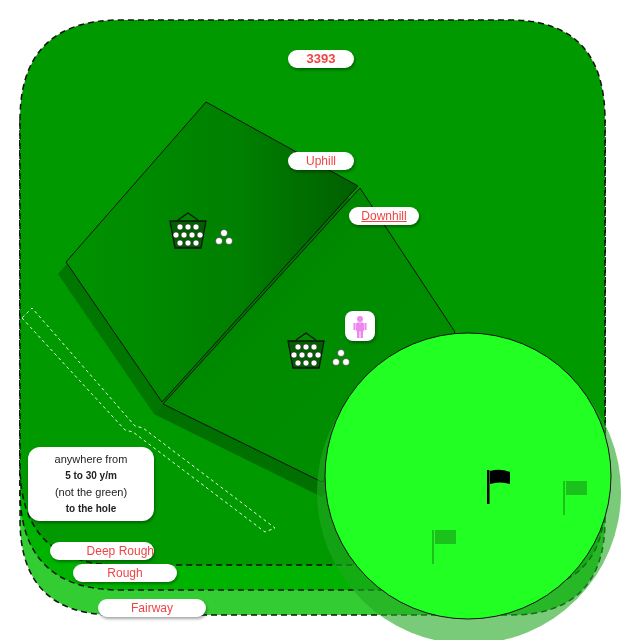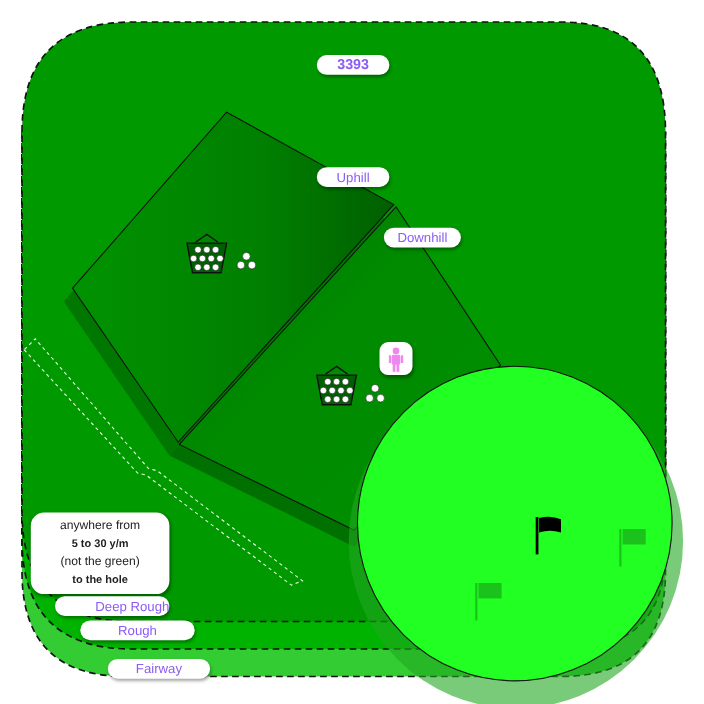--- a/index.html
+++ b/index.html
@@ -1,25 +1,25 @@
 <!DOCTYPE html>
 <html><head>
 <meta charset="utf-8">
 <style>
   html, body { margin: 0; padding: 0; background: #ffffff; }
   body { width: 640px; height: 640px; position: relative; overflow: hidden;
          font-family: "Liberation Sans", sans-serif; }
   #scene { position: absolute; left: 0; top: 0; width: 640px; height: 640px; }
   .pill { position: absolute; background: #ffffff; border-radius: 12px;
           box-shadow: 1px 2px 3px rgba(0,0,0,0.35); text-align: center;
-          font-size: 12px; color: #8b5cf6; line-height: 18px; }
+          font-size: 12px; color: #ef4444; line-height: 18px; }
   .pill.bold { font-weight: bold; font-size: 13px; }
   .note { position: absolute; background: #ffffff; border-radius: 12px;
           box-shadow: 1px 2px 3px rgba(0,0,0,0.35); text-align: center;
-          font-size: 11px; color: #222; line-height: 16px; padding: 4px 2px; margin-top: 19px; }
+          font-size: 11px; color: #222; line-height: 16px; padding: 4px 2px; }
   .note b { font-size: 10px; }
   .person-badge { position: absolute; left: 345px; top: 311px; width: 30px; height: 30px;
           background: #fff; border-radius: 8px; box-shadow: 1px 2px 3px rgba(0,0,0,0.35); }
 </style>
 </head>
 <body>
 
 <svg id="scene" viewBox="0 0 640 640" xmlns="http://www.w3.org/2000/svg">
   <defs>
     <linearGradient id="teeUpper" x1="0" y1="0" x2="1" y2="0">
@@ -116,24 +116,24 @@
     <rect x="11" y="11.5" width="8" height="9" rx="1.5" fill="#ee88ee"></rect>
     <rect x="8.5" y="12" width="2" height="7" fill="#ee88ee"></rect>
     <rect x="19.5" y="12" width="2" height="7" fill="#ee88ee"></rect>
     <rect x="12" y="20" width="2.5" height="7" fill="#ee88ee"></rect>
     <rect x="15.5" y="20" width="2.5" height="7" fill="#ee88ee"></rect>
   </svg>
 </div>
 
 <div class="pill bold" style="left:288px;top:50px;width:66px;">3393</div>
 <div class="pill" style="left:288px;top:152px;width:66px;">Uphill</div>
-<div class="pill" style="left:349px;top:207px;width:70px;">Downhill</div>
+<div class="pill" style="left:349px;top:207px;width:70px;text-decoration:underline;">Downhill</div>
 
 <div class="note" style="left:28px;top:447px;width:122px;">
   <div>anywhere from</div>
   <div><b>5 to 30 y/m</b></div>
   <div>(not the green)</div>
   <div><b>to the hole</b></div>
 </div>
 
 <div class="pill" style="left:50px;top:542px;width:104px;text-align:right;">Deep Rough</div>
 <div class="pill" style="left:73px;top:564px;width:104px;">Rough</div>
-<div class="pill" style="left:98px;top:599px;width:93px;">Fairway</div>
+<div class="pill" style="left:98px;top:599px;width:108px;">Fairway</div>
 
 </body></html>

